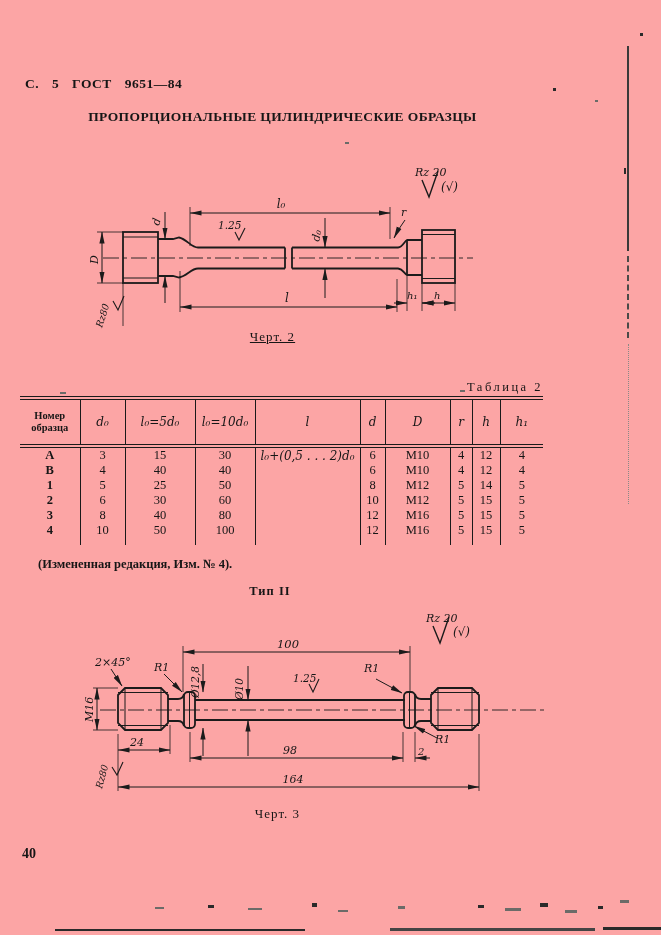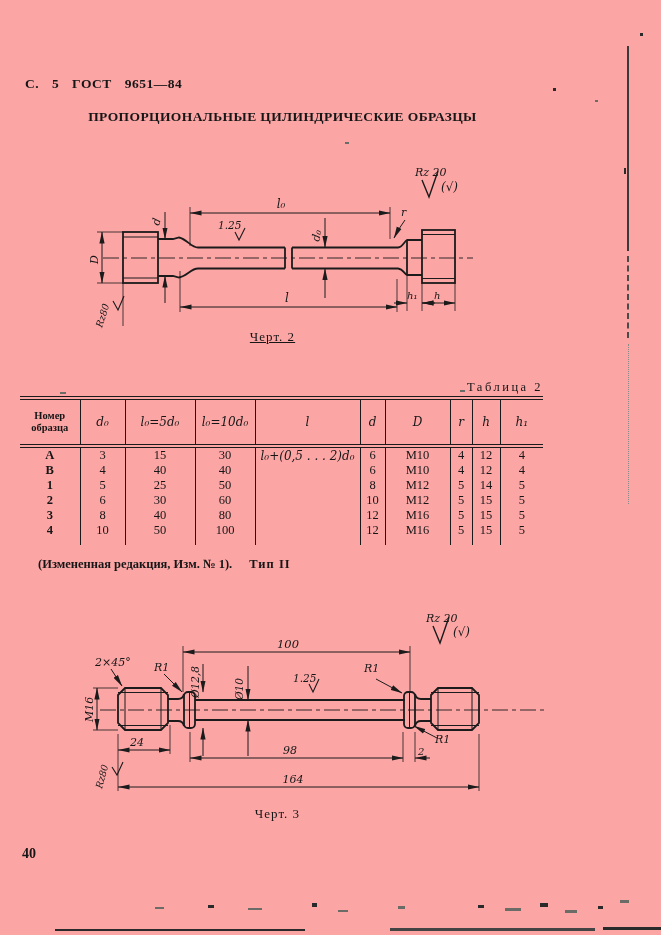--- a/index.html
+++ b/index.html
@@ -5,21 +5,21 @@
   html,body{margin:0;padding:0;background:#e8e8e4;}
   #page{position:relative;width:661px;height:935px;background:#fca5a5;overflow:hidden;
         font-family:"Liberation Serif",serif;color:#161616;padding-left:41px;}
   .abs{position:absolute;}
   #doc-header{left:25px;top:76px;font-size:13.5px;font-weight:bold;word-spacing:9px;letter-spacing:.5px;}
   #doc-title{left:0;top:109px;width:565px;text-align:center;font-size:13.5px;font-weight:bold;letter-spacing:.4px;}
   #type1-label{left:0;top:143px;width:515px;text-align:center;font-size:12.5px;font-weight:bold;letter-spacing:1px;}
   #chert2-caption{left:0;top:329px;width:545px;text-align:center;font-size:13px;letter-spacing:1px;text-decoration:underline;}
   #table-caption{left:438px;top:380px;width:105px;text-align:right;font-size:12.5px;letter-spacing:2.5px;}
   #note-line{left:38px;top:557px;font-size:12.5px;font-weight:bold;}
-  #type2-label{left:0;top:557px;width:540px;text-align:center;font-size:12.5px;font-weight:bold;letter-spacing:1px;}
+  #type2-label{left:0;top:584px;width:540px;text-align:center;font-size:12.5px;font-weight:bold;letter-spacing:1px;}
   #chert3-caption{left:0;top:806px;width:555px;text-align:center;font-size:13px;letter-spacing:1px;}
   #page-number{left:22px;top:846px;font-size:14px;font-weight:bold;}
 
   table.gost{border-collapse:collapse;table-layout:fixed;width:523px;border-top:4px double #1a1a1a;}
   .gost th{border-bottom:4px double #1a1a1a;font-weight:normal;height:44px;padding:0;}
   .gost th,.gost td{border-left:1.4px solid #1a1a1a;}
   .gost th:first-child,.gost tr td:first-child{border-left:none;}
   .gost td{text-align:center;font-size:12.5px;height:15px;padding:0;line-height:15px;}
   .gost .hmath{font-family:"DejaVu Serif",serif;font-style:italic;font-size:12px;}
   .gost .hname{font-size:10.5px;line-height:1.15;font-weight:bold;text-align:center;}
@@ -215,21 +215,21 @@
         <td>100</td>
         <td>12</td>
         <td>М16</td>
         <td>5</td>
         <td>15</td>
         <td>5</td>
       </tr>
     </tbody>
   </table>
 
-  <div id="note-line" class="abs">(Измененная редакция, Изм. № 1).</div>
+  <div id="note-line" class="abs">(Измененная редакция, Изм. № 4).</div>
   <div id="type2-label" class="abs">Тип II</div>
 
   <svg class="abs" style="left:85px;top:608px" width="475" height="200" viewBox="0 0 475 200">
     <defs>
       <marker id="arr2" viewBox="0 0 12 6" refX="11.5" refY="3" markerWidth="12" markerHeight="6" orient="auto-start-reverse">
         <path d="M12,3 L0,0.4 L0,5.6 Z" fill="#1b1b1b"></path>
       </marker>
     </defs>
 
     <g stroke="#1b1b1b" stroke-width="0.9" stroke-dasharray="16 4 4 4">

